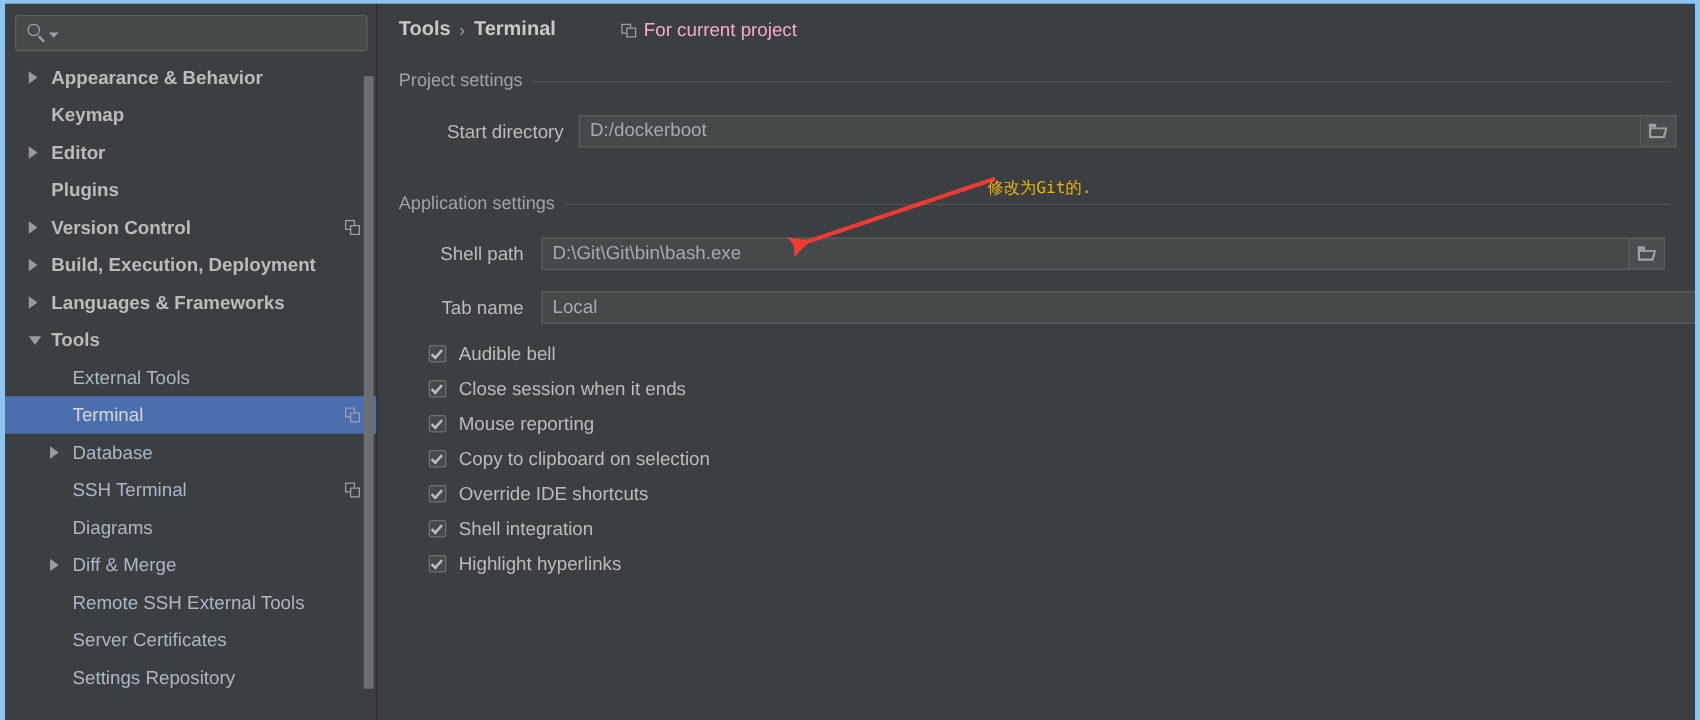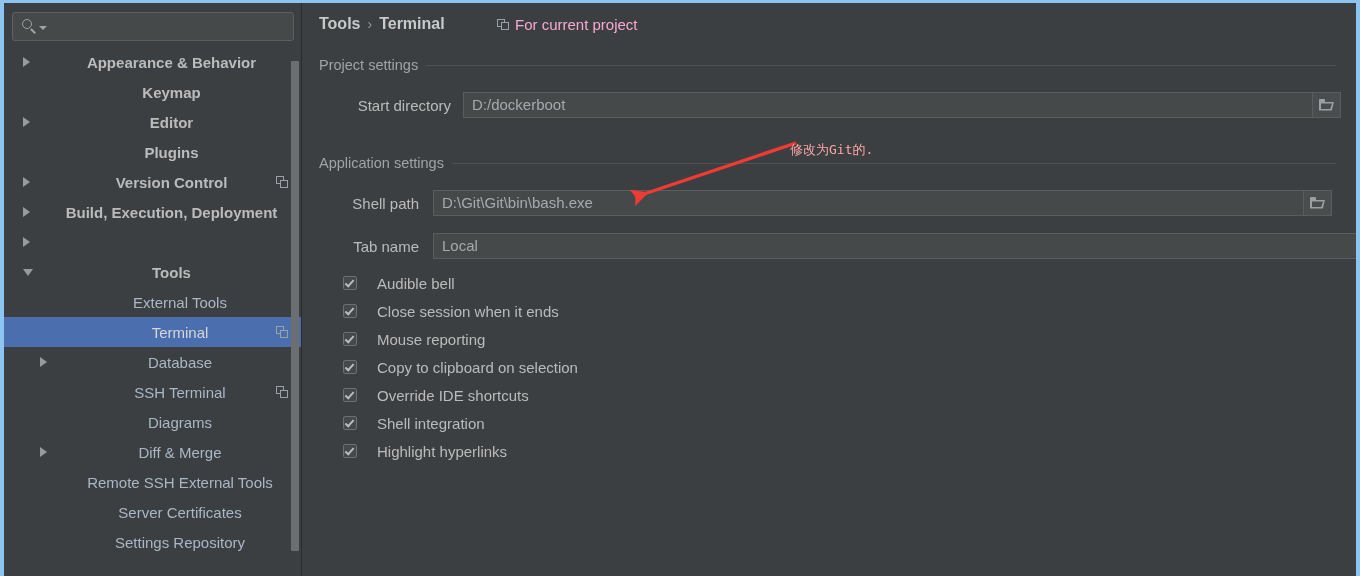--- a/index.html
+++ b/index.html
@@ -91,21 +91,20 @@
   }
 
   .tree-row {
     position: relative;
     height: 30px;
     display: flex;
     align-items: center;
     color: #bbbbbb;
     font-size: 15px;
     white-space: nowrap;
-    justify-content: center;
   }
   .tree-row.selected {
     background: #4b6eaf;
   }
   .tree-row.selected .tree-label { color: #d6d6d6; }
 
   .tree-arrow {
     position: absolute;
     width: 0; height: 0;
     border-top: 5px solid transparent;
@@ -309,21 +308,21 @@
     position: absolute;
     left: 3px; top: 1px;
     width: 5px; height: 9px;
     border: solid #b9bdc0;
     border-width: 0 2px 2px 0;
     transform: rotate(42deg);
   }
   .check-label {
     color: #bbbbbb;
     font-size: 15px;
-    margin-left: 20px;
+    margin-left: 10px;
     white-space: nowrap;
   }
 
   
   #annotation-svg {
     position: absolute;
     left: 0; top: 0;
     width: 1360px; height: 576px;
     pointer-events: none;
   }
@@ -375,20 +374,21 @@
             <span class="b b1"></span>
             <span class="b b2"></span>
           </span>
         </div>
         <div class="tree-row">
           <span class="tree-arrow lvl0"></span>
           <span class="tree-label lvl0">Build, Execution, Deployment</span>
         </div>
         <div class="tree-row">
           <span class="tree-arrow lvl0"></span>
+          <span class="tree-label lvl0">Languages &amp; Frameworks</span>
         </div>
         <div class="tree-row">
           <span class="tree-arrow lvl0 open"></span>
           <span class="tree-label lvl0">Tools</span>
         </div>
         <div class="tree-row">
           <span class="tree-label lvl1">External Tools</span>
         </div>
         <div class="tree-row selected">
           <span class="tree-label lvl1">Terminal</span>
@@ -533,15 +533,15 @@
   </div>
 
   <svg id="annotation-svg" viewBox="0 0 1360 576">
     <defs>
       <marker id="arrowhead" markerWidth="5" markerHeight="5" refX="4.2" refY="2.5" orient="auto">
         <polygon points="0 2.5, 5 0, 4 2.5, 5 5" fill="#ef3b33"></polygon>
       </marker>
     </defs>
     <line id="ann-line" stroke="#ef3b33" stroke-width="3.4" marker-end="url(#arrowhead)" x1="792" y1="140" x2="631" y2="194"></line>
   </svg>
-  <div id="annotation-text" style="color: #fca5a5;">修改为Git的.</div>
+  <div id="annotation-text" style="color: #eab308;">修改为Git的.</div>
 
 </div>
 
 </body></html>

